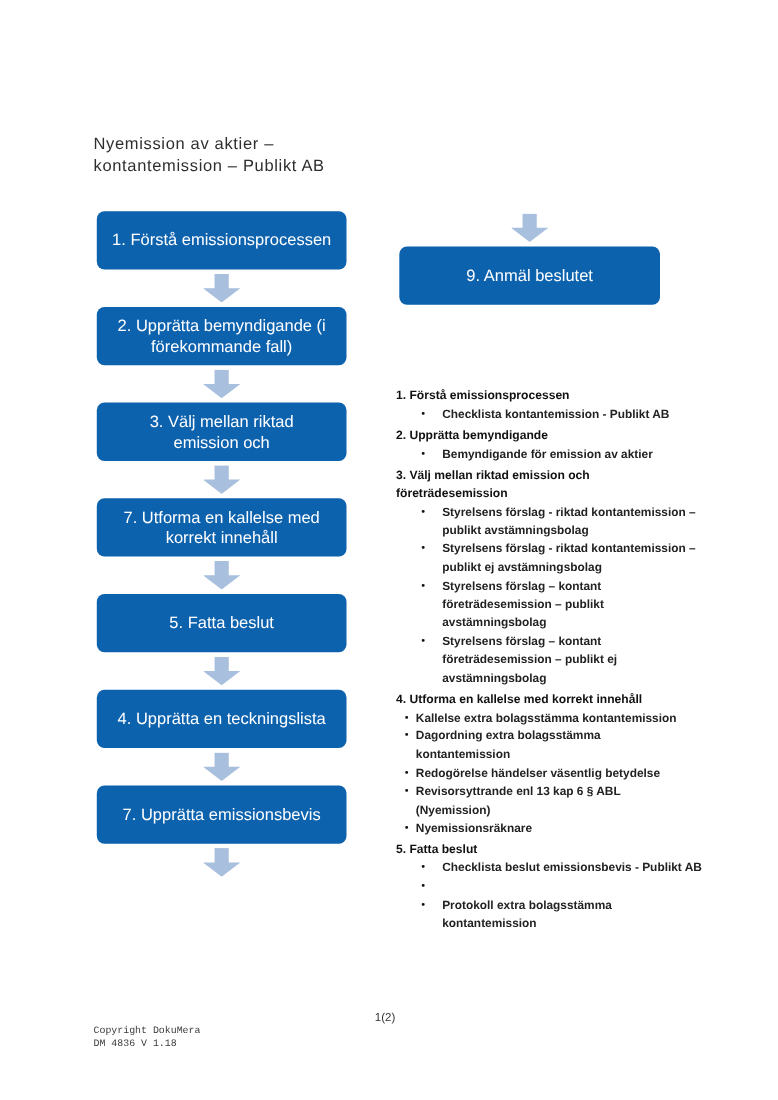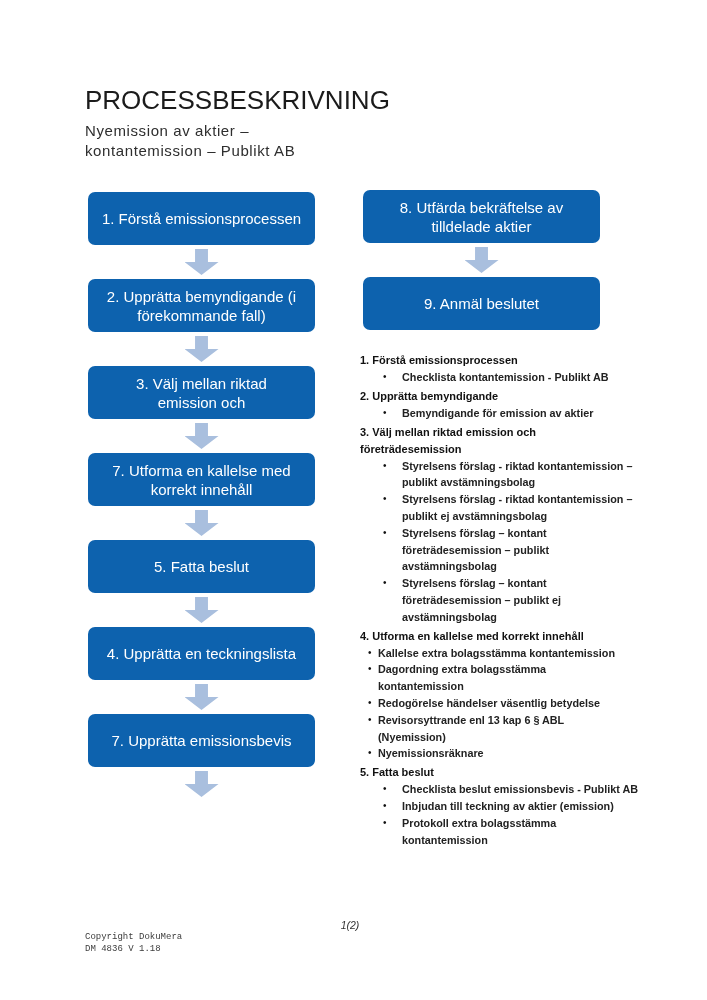--- a/index.html
+++ b/index.html
@@ -73,33 +73,32 @@
   }
   .li .li-text{
     font-size:10.8px;line-height:16.8px;
     color:#222;white-space:pre-line;font-weight:bold;
   }
   .list-section.narrow .li{padding-left:8px;}
   .list-section.narrow .li .dot{width:10px;flex:0 0 10px;}
   
   .page-number{
     position:absolute;left:0;top:919px;width:700px;
-    text-align:center;font-size:10.5px;color:#333;font-style:italic;
+    text-align:center;font-size:10.5px;color:#333;
   }
   .footer{
     position:absolute;left:85px;top:932px;
     font-size:9px;line-height:11.5px;color:#3c3c3c;font-family:Liberation Mono, monospace;
   }
 </style>
 </head>
 <body>
 
 <div class="page">
 
-  <div class="doc-title">PROCESSBESKRIVNING</div>
   <div class="doc-subtitle">Nyemission av aktier –
 kontantemission – Publikt AB</div>
 
   <div class="flow-col left">
     <div class="flow-box">
       <span class="flow-label">1. Förstå emissionsprocessen</span>
     </div>
     <div class="arrow-down"></div>
     <div class="flow-box">
       <span class="flow-label">2. Upprätta bemyndigande (i
@@ -124,24 +123,20 @@
       <span class="flow-label">4. Upprätta en teckningslista</span>
     </div>
     <div class="arrow-down"></div>
     <div class="flow-box">
       <span class="flow-label">7. Upprätta emissionsbevis</span>
     </div>
     <div class="arrow-down"></div>
   </div>
 
   <div class="flow-col right">
-    <div class="flow-box">
-      <span class="flow-label">8. Utfärda bekräftelse av
-tilldelade aktier</span>
-    </div>
     <div class="arrow-down"></div>
     <div class="flow-box">
       <span class="flow-label">9. Anmäl beslutet</span>
     </div>
   </div>
 
   <div class="doc-list">
 
     <div class="list-section">
       <div class="sec-title">1. Förstå emissionsprocessen</div>
@@ -213,21 +208,20 @@
     </div>
 
     <div class="list-section">
       <div class="sec-title">5. Fatta beslut</div>
       <div class="li">
         <span class="dot">•</span>
         <span class="li-text">Checklista beslut emissionsbevis - Publikt AB</span>
       </div>
       <div class="li">
         <span class="dot">•</span>
-        <span class="li-text">Inbjudan till teckning av aktier (emission)</span>
       </div>
       <div class="li">
         <span class="dot">•</span>
         <span class="li-text">Protokoll extra bolagsstämma
 kontantemission</span>
       </div>
     </div>
 
   </div>
 

